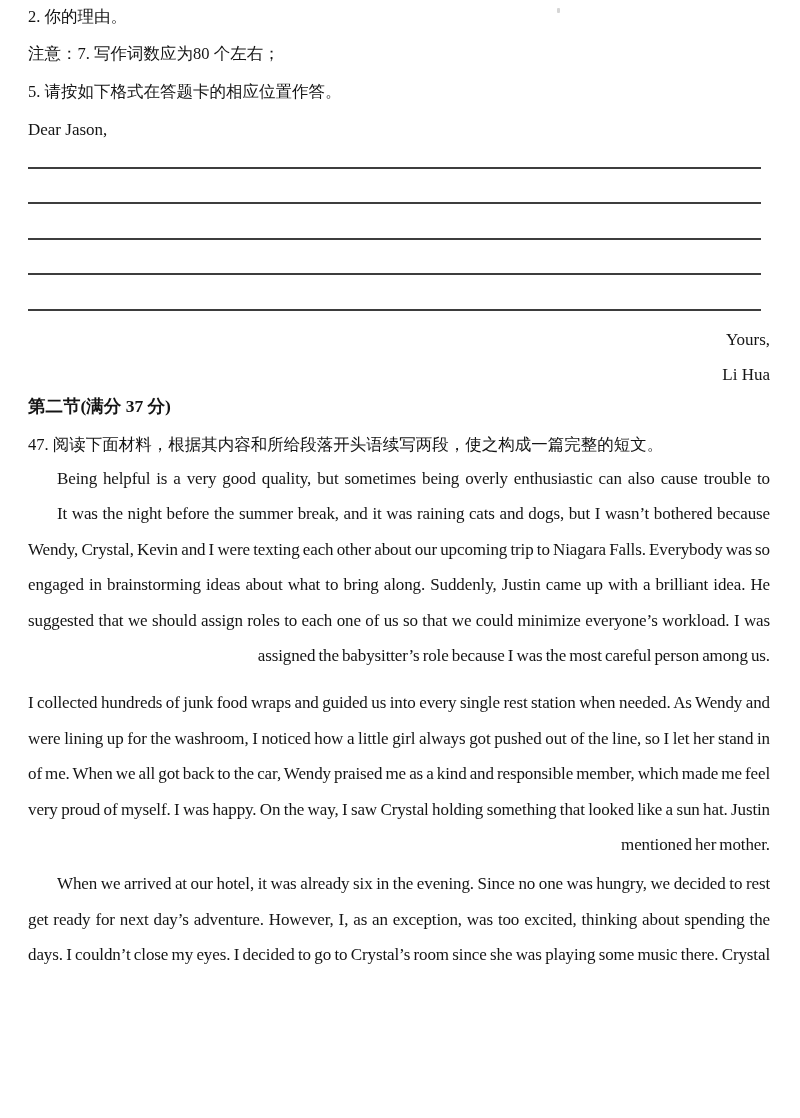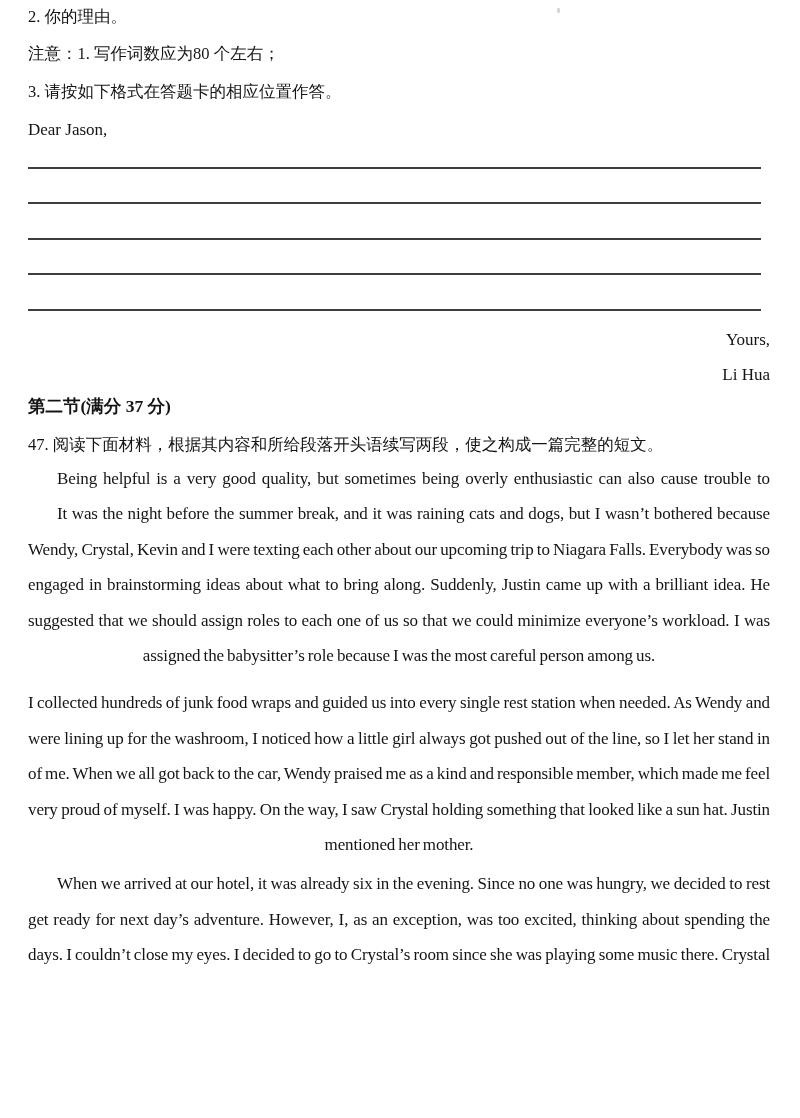--- a/index.html
+++ b/index.html
@@ -65,21 +65,21 @@
     height: 35.4px;
     word-spacing: -1px;
     letter-spacing: -0.12px;
     white-space: normal;
     overflow: hidden;
   }
   .jl {
     text-align: justify;
     text-align-last: justify;
   }
-  .lastl { text-align: center; }
+  .lastl { text-align: right; }
   .ind { text-indent: 29px; }
   .gap-big { margin-top: 12px; }
   .gap-sm  { margin-top: 4px; }
 
   .footer {
     left: 0;
     top: 1055px;
     width: 800px;
     text-align: center;
     font-size: 15.5px;
@@ -97,22 +97,22 @@
   }
 </style>
 </head>
 <body>
 
 <div class="page">
 
   <div class="abs artifact"></div>
 
   <div class="abs zh" style="top:6px">2. 你的理由。</div>
-  <div class="abs zh" style="top:43px">注意：1. 写作词数应为80 个左右；</div>
-  <div class="abs zh" style="top:81px">3. 请按如下格式在答题卡的相应位置作答。</div>
+  <div class="abs zh" style="top:43px">注意：7. 写作词数应为80 个左右；</div>
+  <div class="abs zh" style="top:81px">5. 请按如下格式在答题卡的相应位置作答。</div>
 
   <div class="abs en" style="top:119px">Dear Jason,</div>
 
   <div class="abs rule" style="top:167px"></div>
   <div class="abs rule" style="top:202px"></div>
   <div class="abs rule" style="top:238px"></div>
   <div class="abs rule" style="top:273px"></div>
   <div class="abs rule" style="top:309px"></div>
 
   <div class="abs en right" style="top:329px">Yours,</div>

